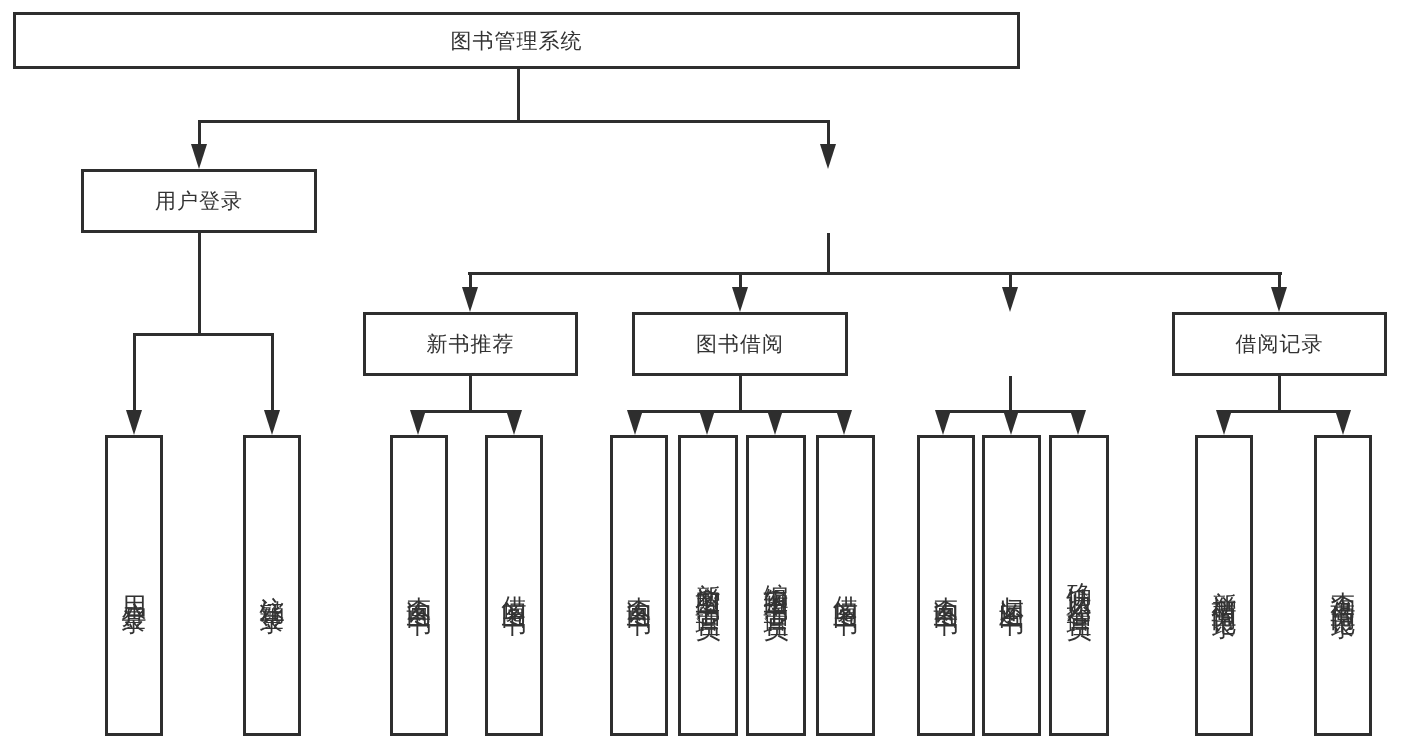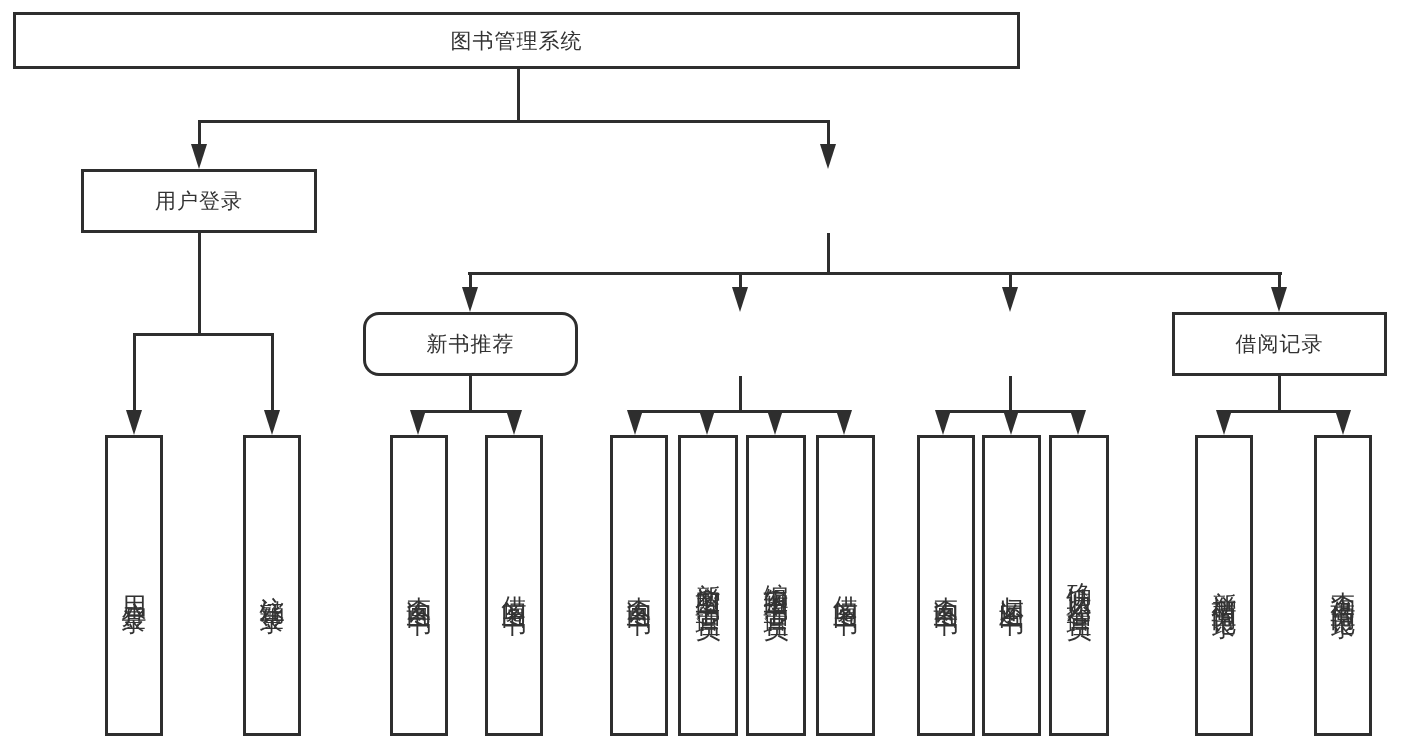--- a/index.html
+++ b/index.html
@@ -28,21 +28,21 @@
   }
   .watermark{
     position:absolute;right:2px;bottom:1px;z-index:6;
     font-size:21px;color:#b2b6c0;letter-spacing:0.5px;
   }
 
   
   #root-box{left:13px;top:12px;width:1007px;height:57px;}
   #user-login-box{left:81px;top:169px;width:236px;height:64px;}
   #book-mgmt-box{left:711px;top:169px;width:236px;height:64px;}
-  #sec-newbook{left:363px;top:312px;width:215px;height:64px;border-radius:16px;}
+  #sec-newbook{left:363px;top:312px;width:215px;height:64px;}
   #sec-borrow{left:632px;top:312px;width:216px;height:64px;}
   #sec-current{left:904px;top:312px;width:214px;height:64px;}
   #sec-record{left:1172px;top:312px;width:215px;height:64px;}
   .leaf{top:435px;height:301px;}
   #leaf-login{left:105px;width:58px;}
   #leaf-logout{left:243px;width:58px;}
   #leaf-nb-query{left:390px;width:58px;}
   #leaf-nb-borrow{left:485px;width:58px;}
   #leaf-bw-query{left:610px;width:58px;}
   #leaf-bw-add{left:678px;width:60px;}
@@ -57,20 +57,21 @@
 </head>
 <body>
 
 <div class="canvas">
 
   <div class="box" id="root-box">图书管理系统</div>
 
   <div class="box" id="user-login-box">用户登录</div>
 
   <div class="box" id="sec-newbook">新书推荐</div>
+  <div class="box" id="sec-borrow">图书借阅</div>
   <div class="box" id="sec-record">借阅记录</div>
 
   <div class="box leaf" id="leaf-login">用户登录</div>
   <div class="box leaf" id="leaf-logout">注销登录</div>
 
   <div class="box leaf" id="leaf-nb-query">查询图书</div>
   <div class="box leaf" id="leaf-nb-borrow">借阅图书</div>
 
   <div class="box leaf" id="leaf-bw-query">查询图书</div>
   <div class="box leaf" id="leaf-bw-add">新增图书（管理员）</div>

